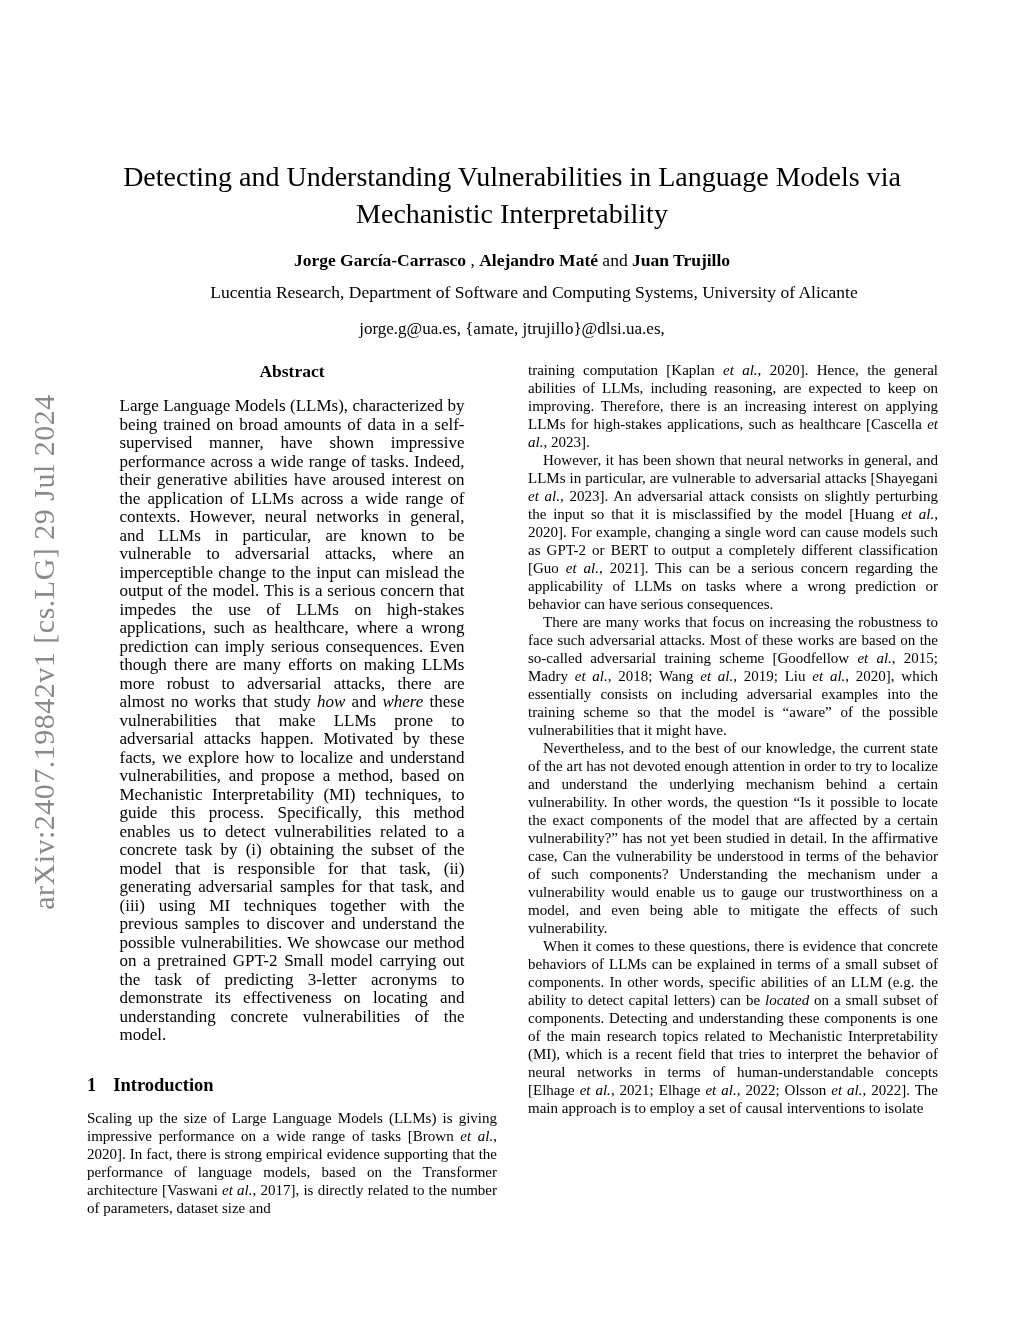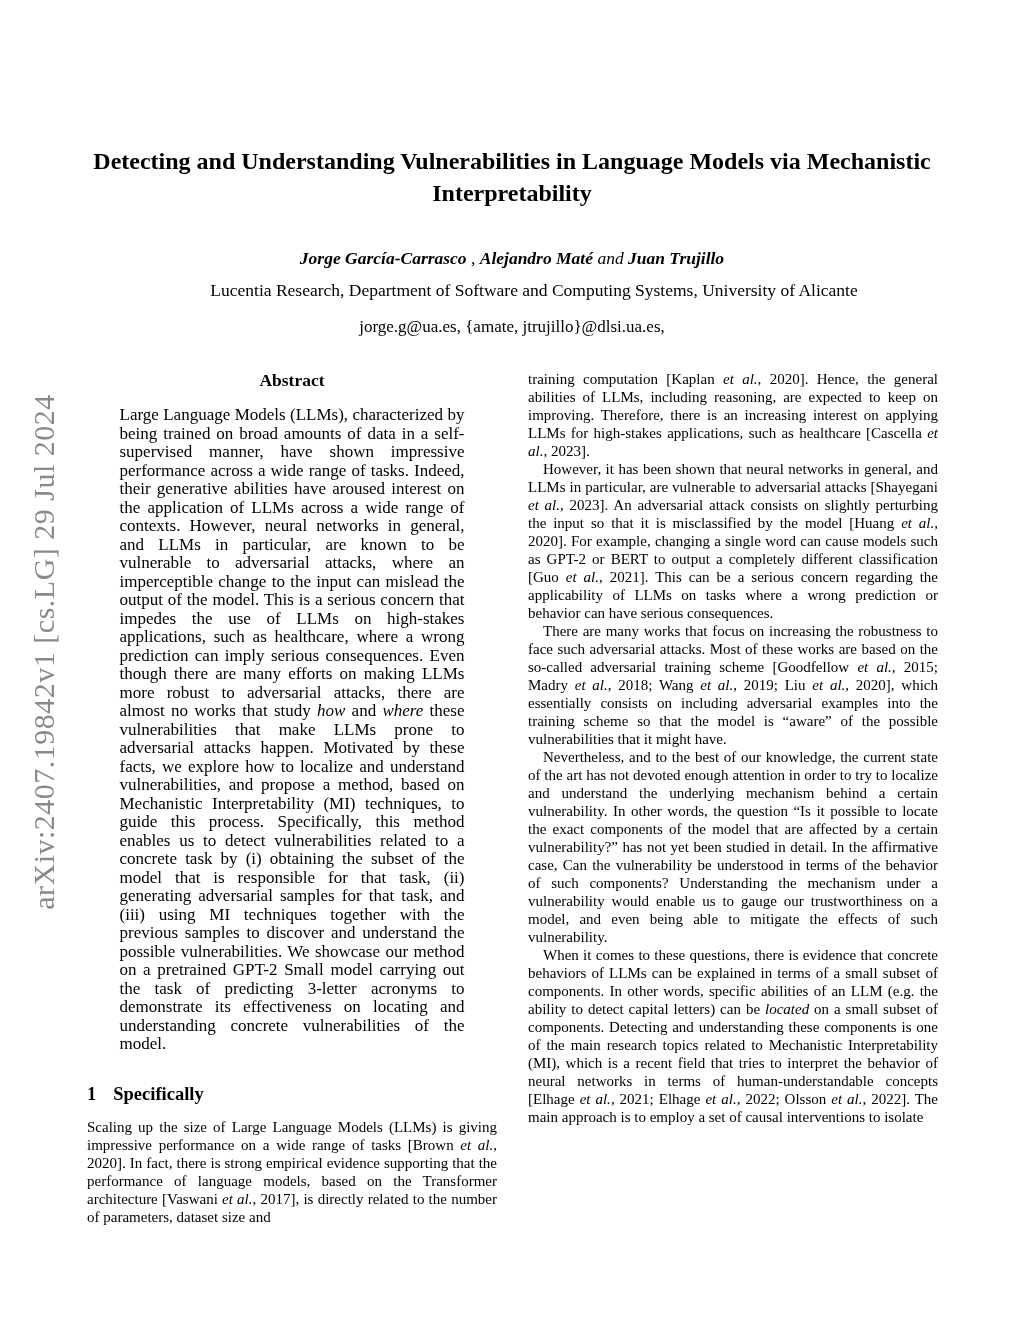--- a/index.html
+++ b/index.html
@@ -6,27 +6,27 @@
   .page{
     position:relative;width:1024px;height:1325px;background:#ffffff;overflow:hidden;
     font-family:"Liberation Serif", serif;color:#000;
   }
   .watermark{
     position:absolute;left:44px;top:652px;
     transform:translate(-50%,-50%) rotate(-90deg);
     white-space:nowrap;font-size:30px;color:#8a8a8a;letter-spacing:.5px;
   }
   .header{position:absolute;top:146px;left:0;width:100%;text-align:center;}
-  .title{font-size:24px;font-weight:bold;line-height:1.32;margin:0 auto;width:900px;}
-  .authors{margin-top:39px;font-size:17.5px;font-style:italic;}
+  .title{font-size:28px;font-weight:normal;line-height:1.32;margin:13px auto;width:900px;}
+  .authors{margin-top:17px;font-size:17.5px;}
   .authors b{font-weight:bold;}
   .affiliation{margin-top:11px;font-size:17.5px;padding-left:44px;}
   .emails{margin-top:16px;font-size:17px;}
   .columns{position:absolute;top:361px;left:87px;width:851px;display:flex;gap:31px;}
-  .col{width:410px;margin-top:9px;}
+  .col{width:410px;}
   .abstract{width:345px;margin:0 auto;}
   .abstract-heading{font-size:17.5px;font-weight:bold;text-align:center;margin:0 0 15px 0;}
   .para{margin:0;text-align:justify;hyphens:auto;}
   .para.indent{text-indent:15px;}
   .abstract .para{font-size:17px;line-height:18.5px;}
   .body-text .para{font-size:15px;line-height:18px;}
   .section-heading{display:flex;gap:17px;font-size:18.5px;font-weight:bold;margin:30px 0 13px 0;}
 </style>
 </head>
 <body>
@@ -46,21 +46,21 @@
 
     <section class="col left">
       <div class="abstract">
         <h2 class="abstract-heading">Abstract</h2>
         <div>
             <p class="para"><span>Large Language Models (LLMs), characterized by being trained on broad amounts of data in a self-supervised manner, have shown impressive performance across a wide range of tasks. Indeed, their generative abilities have aroused interest on the application of LLMs across a wide range of contexts. However, neural networks in general, and LLMs in particular, are known to be vulnerable to adversarial attacks, where an imperceptible change to the input can mislead the output of the model. This is a serious concern that impedes the use of LLMs on high-stakes applications, such as healthcare, where a wrong prediction can imply serious consequences. Even though there are many efforts on making LLMs more robust to adversarial attacks, there are almost no works that study </span><i>how</i><span> and </span><i>where</i><span> these vulnerabilities that make LLMs prone to adversarial attacks happen. Motivated by these facts, we explore how to localize and understand vulnerabilities, and propose a method, based on Mechanistic Interpretability (MI) techniques, to guide this process. Specifically, this method enables us to detect vulnerabilities related to a concrete task by (i) obtaining the subset of the model that is responsible for that task, (ii) generating adversarial samples for that task, and (iii) using MI techniques together with the previous samples to discover and understand the possible vulnerabilities. We showcase our method on a pretrained GPT-2 Small model carrying out the task of predicting 3-letter acronyms to demonstrate its effectiveness on locating and understanding concrete vulnerabilities of the model.</span></p>
           </div>
       </div>
       <h2 class="section-heading">
         <span>1</span>
-        <span>Specifically</span>
+        <span>Introduction</span>
       </h2>
       <div class="body-text">
           <p class="para"><span>Scaling up the size of Large Language Models (LLMs) is giving impressive performance on a wide range of tasks [Brown </span><i>et al.</i><span>, 2020]. In fact, there is strong empirical evidence supporting that the performance of language models, based on the Transformer architecture [Vaswani </span><i>et al.</i><span>, 2017], is directly related to the number of parameters, dataset size and</span></p>
         </div>
     </section>
 
     <section class="col right body-text">
         <p class="para"><span>training computation [Kaplan </span><i>et al.</i><span>, 2020]. Hence, the general abilities of LLMs, including reasoning, are expected to keep on improving. Therefore, there is an increasing interest on applying LLMs for high-stakes applications, such as healthcare [Cascella </span><i>et al.</i><span>, 2023].</span></p>
         <p class="para indent"><span>However, it has been shown that neural networks in general, and LLMs in particular, are vulnerable to adversarial attacks [Shayegani </span><i>et al.</i><span>, 2023]. An adversarial attack consists on slightly perturbing the input so that it is misclassified by the model [Huang </span><i>et al.</i><span>, 2020]. For example, changing a single word can cause models such as GPT-2 or BERT to output a completely different classification [Guo </span><i>et al.</i><span>, 2021]. This can be a serious concern regarding the applicability of LLMs on tasks where a wrong prediction or behavior can have serious consequences.</span></p>
         <p class="para indent"><span>There are many works that focus on increasing the robustness to face such adversarial attacks. Most of these works are based on the so-called adversarial training scheme [Goodfellow </span><i>et al.</i><span>, 2015; Madry </span><i>et al.</i><span>, 2018; Wang </span><i>et al.</i><span>, 2019; Liu </span><i>et al.</i><span>, 2020], which essentially consists on including adversarial examples into the training scheme so that the model is “aware” of the possible vulnerabilities that it might have.</span></p>

